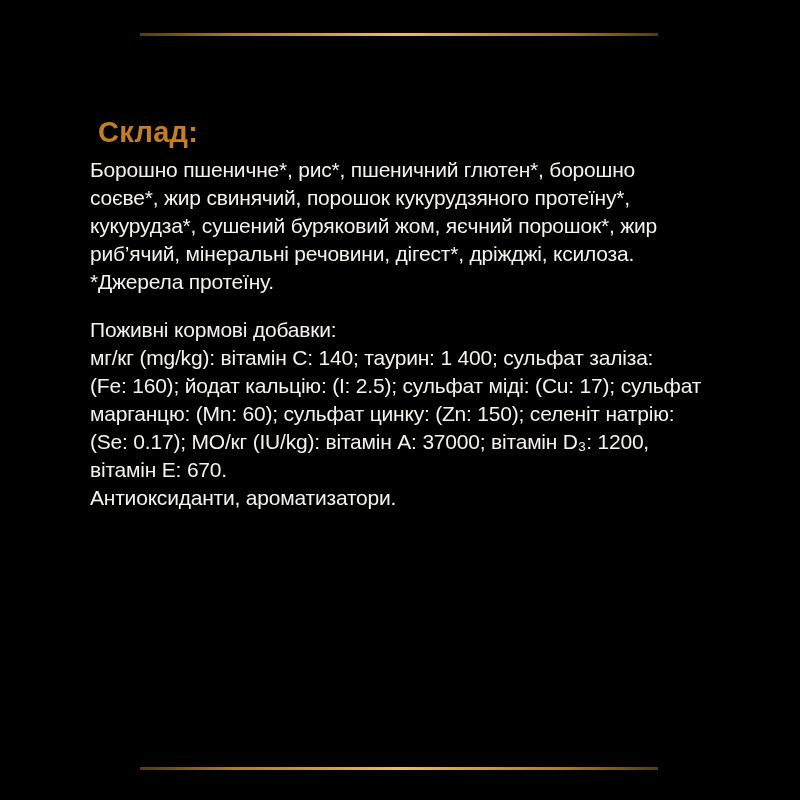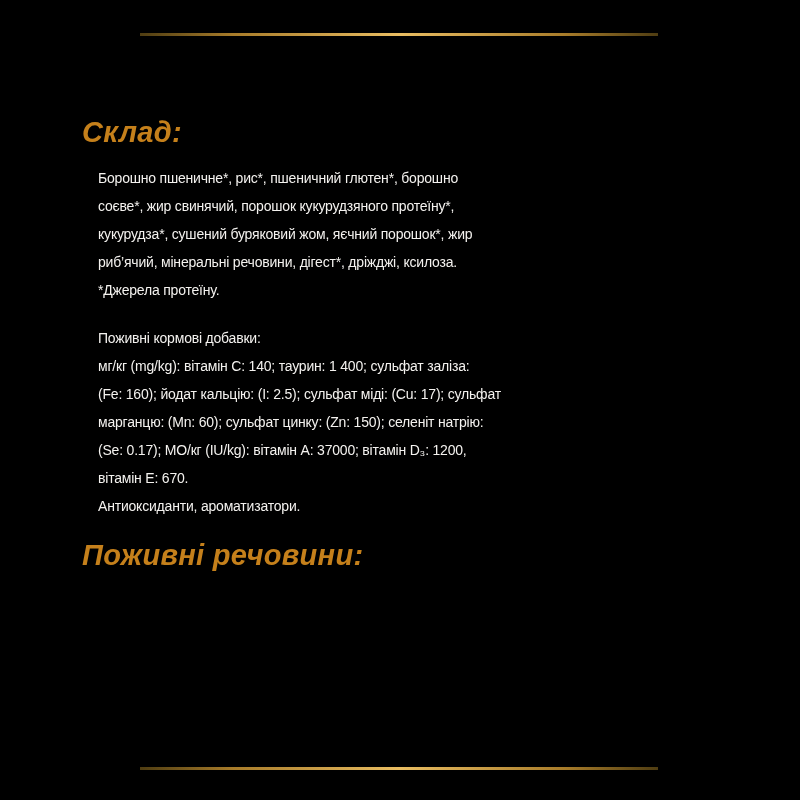--- a/index.html
+++ b/index.html
@@ -32,31 +32,30 @@
   .content {
     position: absolute;
     left: 82px;
     top: 117px;
     width: 660px;
   }
   section + section {
     margin-top: 20px;
   }
   h2.section-heading {
-    margin: 0 0 3px 0;
+    margin: 0 0 3px 16px;
     font-size: 29px;
     line-height: 31px;
     font-weight: bold;
     letter-spacing: 0.3px;
     color: #c5801b;
-    font-style: italic;
   }
   p.section-body {
-    margin: 16px;
-    font-size: 14px;
+    margin: 8px;
+    font-size: 21px;
     line-height: 28px;
     letter-spacing: -0.2px;
     color: #f4f2ef;
     white-space: pre;
   }
 </style>
 </head>
 <body>
 
 <div class="label-panel">
@@ -78,20 +77,19 @@
       <p class="section-body">Поживні кормові добавки:
 мг/кг (mg/kg): вітамін C: 140; таурин: 1 400; сульфат заліза:
 (Fe: 160); йодат кальцію: (I: 2.5); сульфат міді: (Cu: 17); сульфат
 марганцю: (Mn: 60); сульфат цинку: (Zn: 150); селеніт натрію:
 (Se: 0.17); МО/кг (IU/kg): вітамін A: 37000; вітамін D₃: 1200,
 вітамін E: 670.
 Антиоксиданти, ароматизатори.</p>
     </section>
 
     <section>
-      <h2 class="section-heading">Поживні речовини:</h2>
     </section>
 
   </main>
 
   <div class="divider bottom"></div>
 
 </div>
 
 </body></html>

